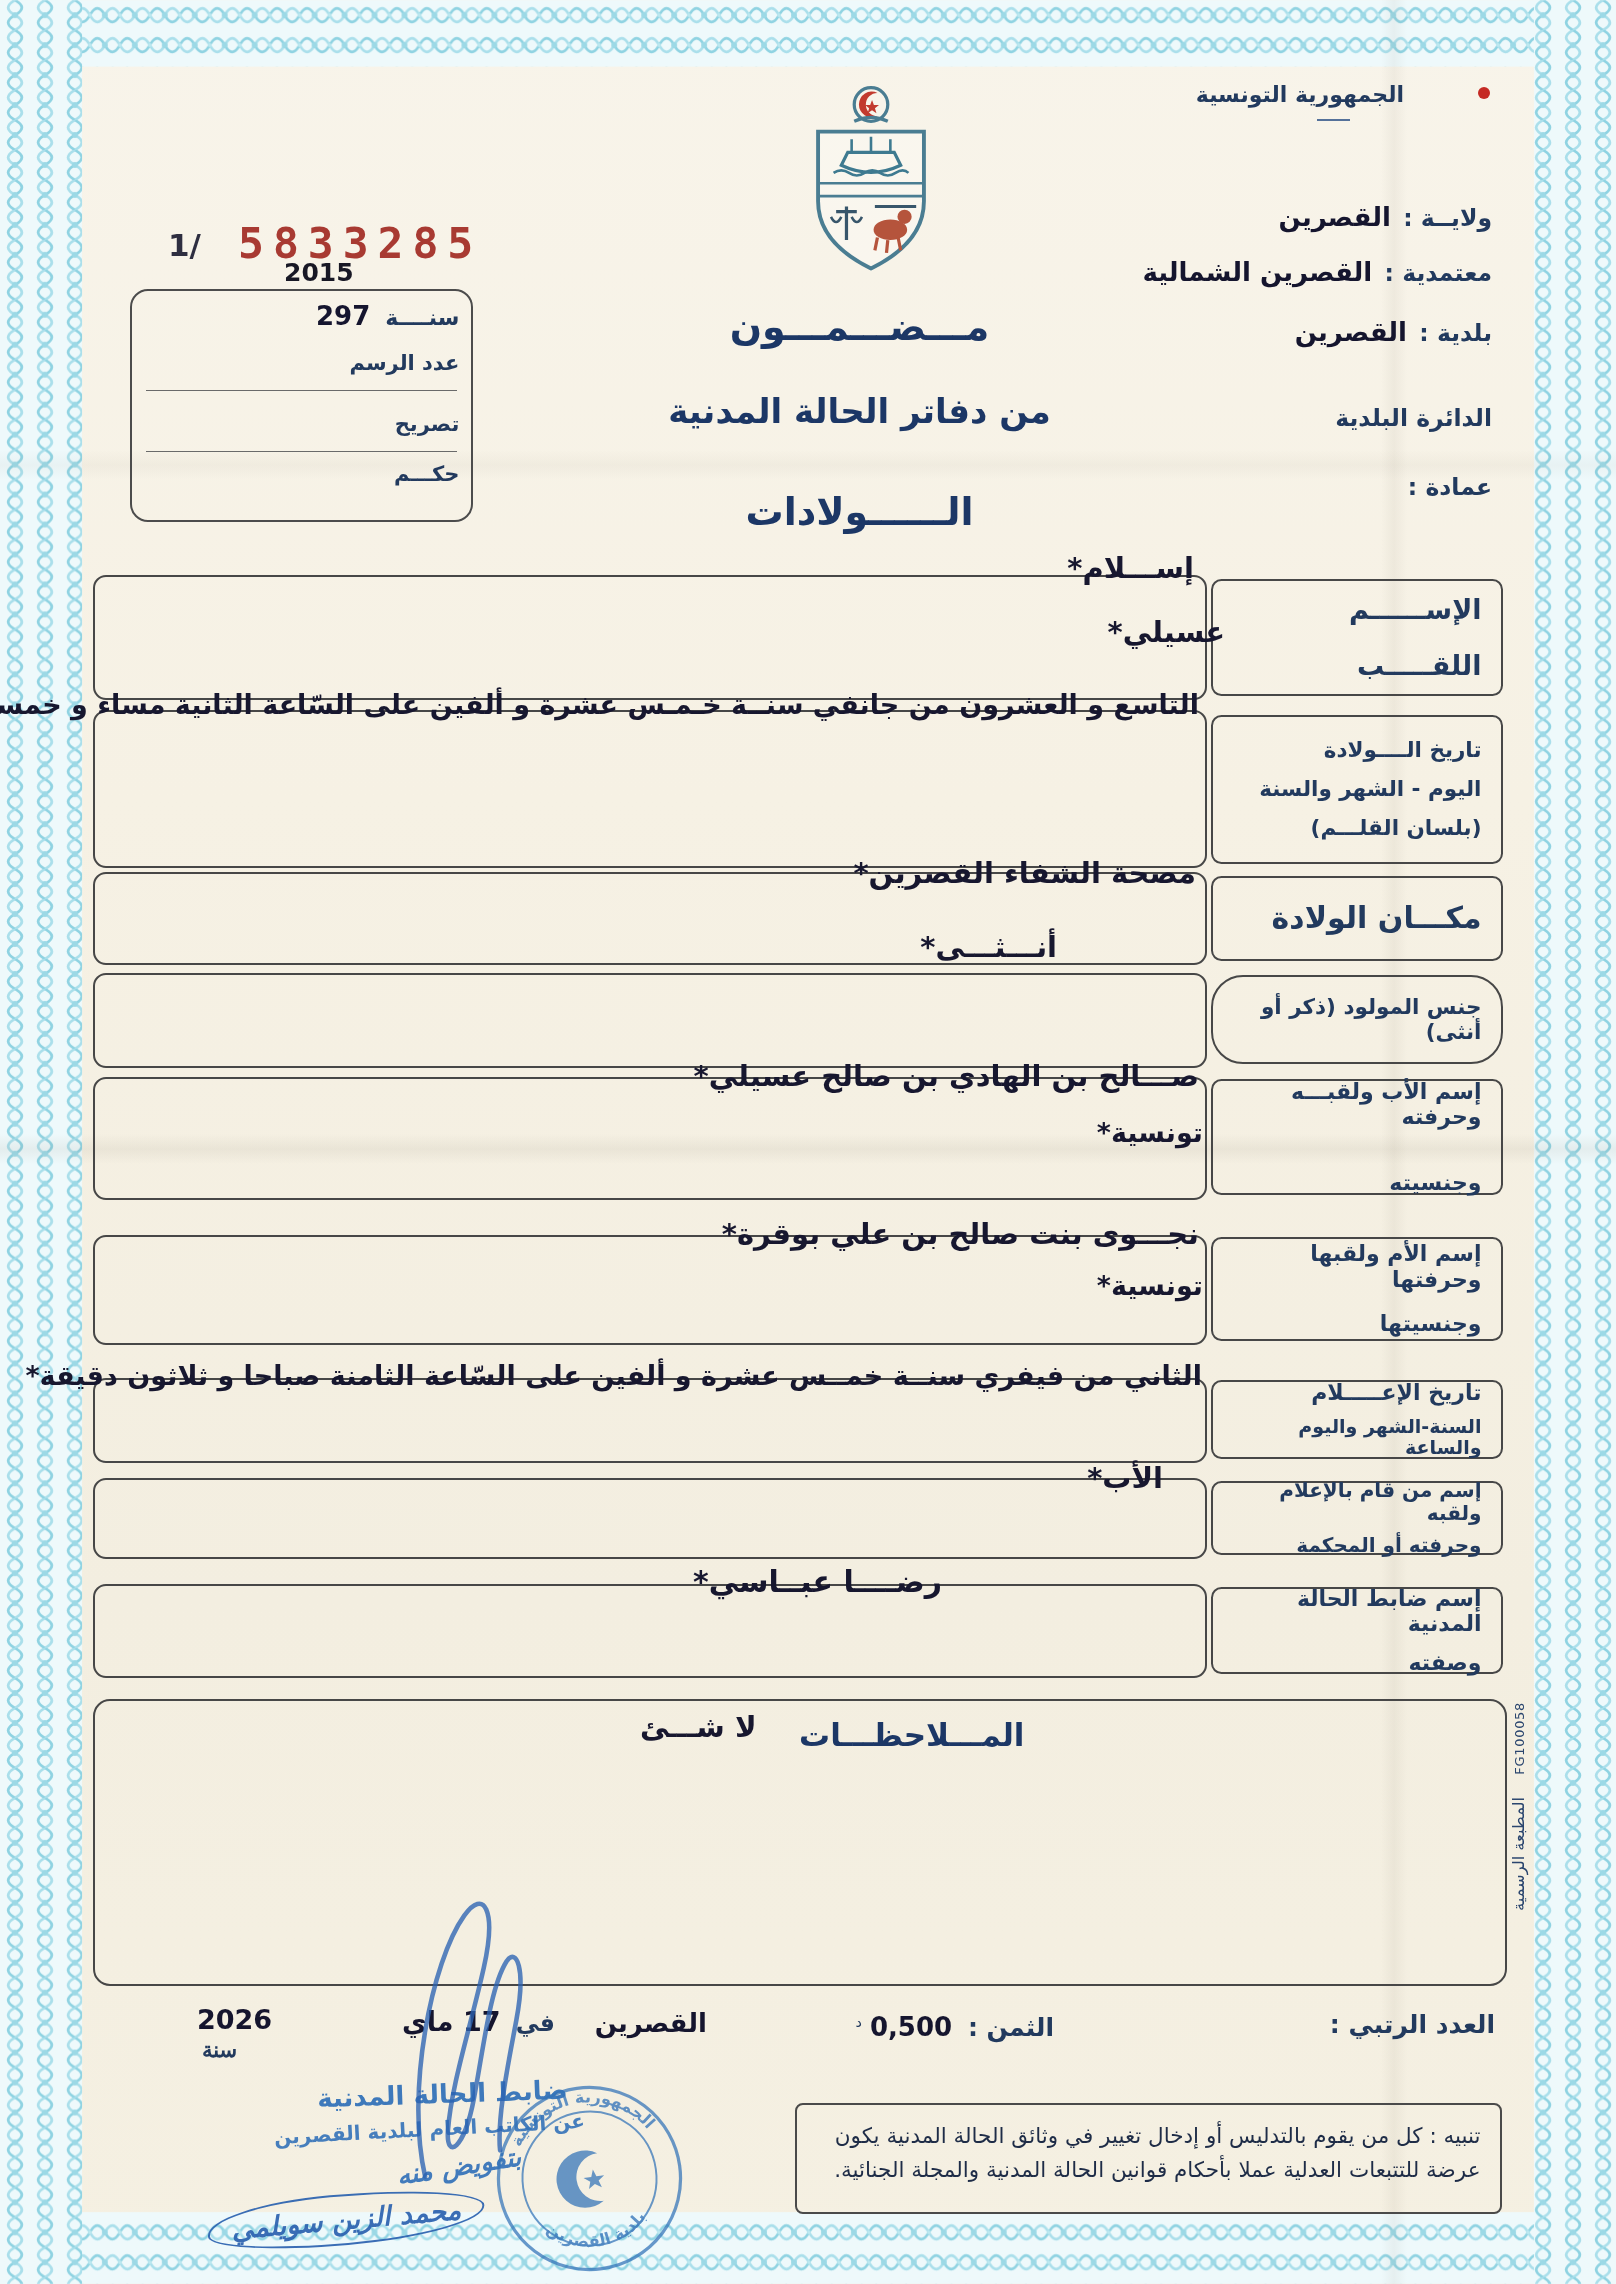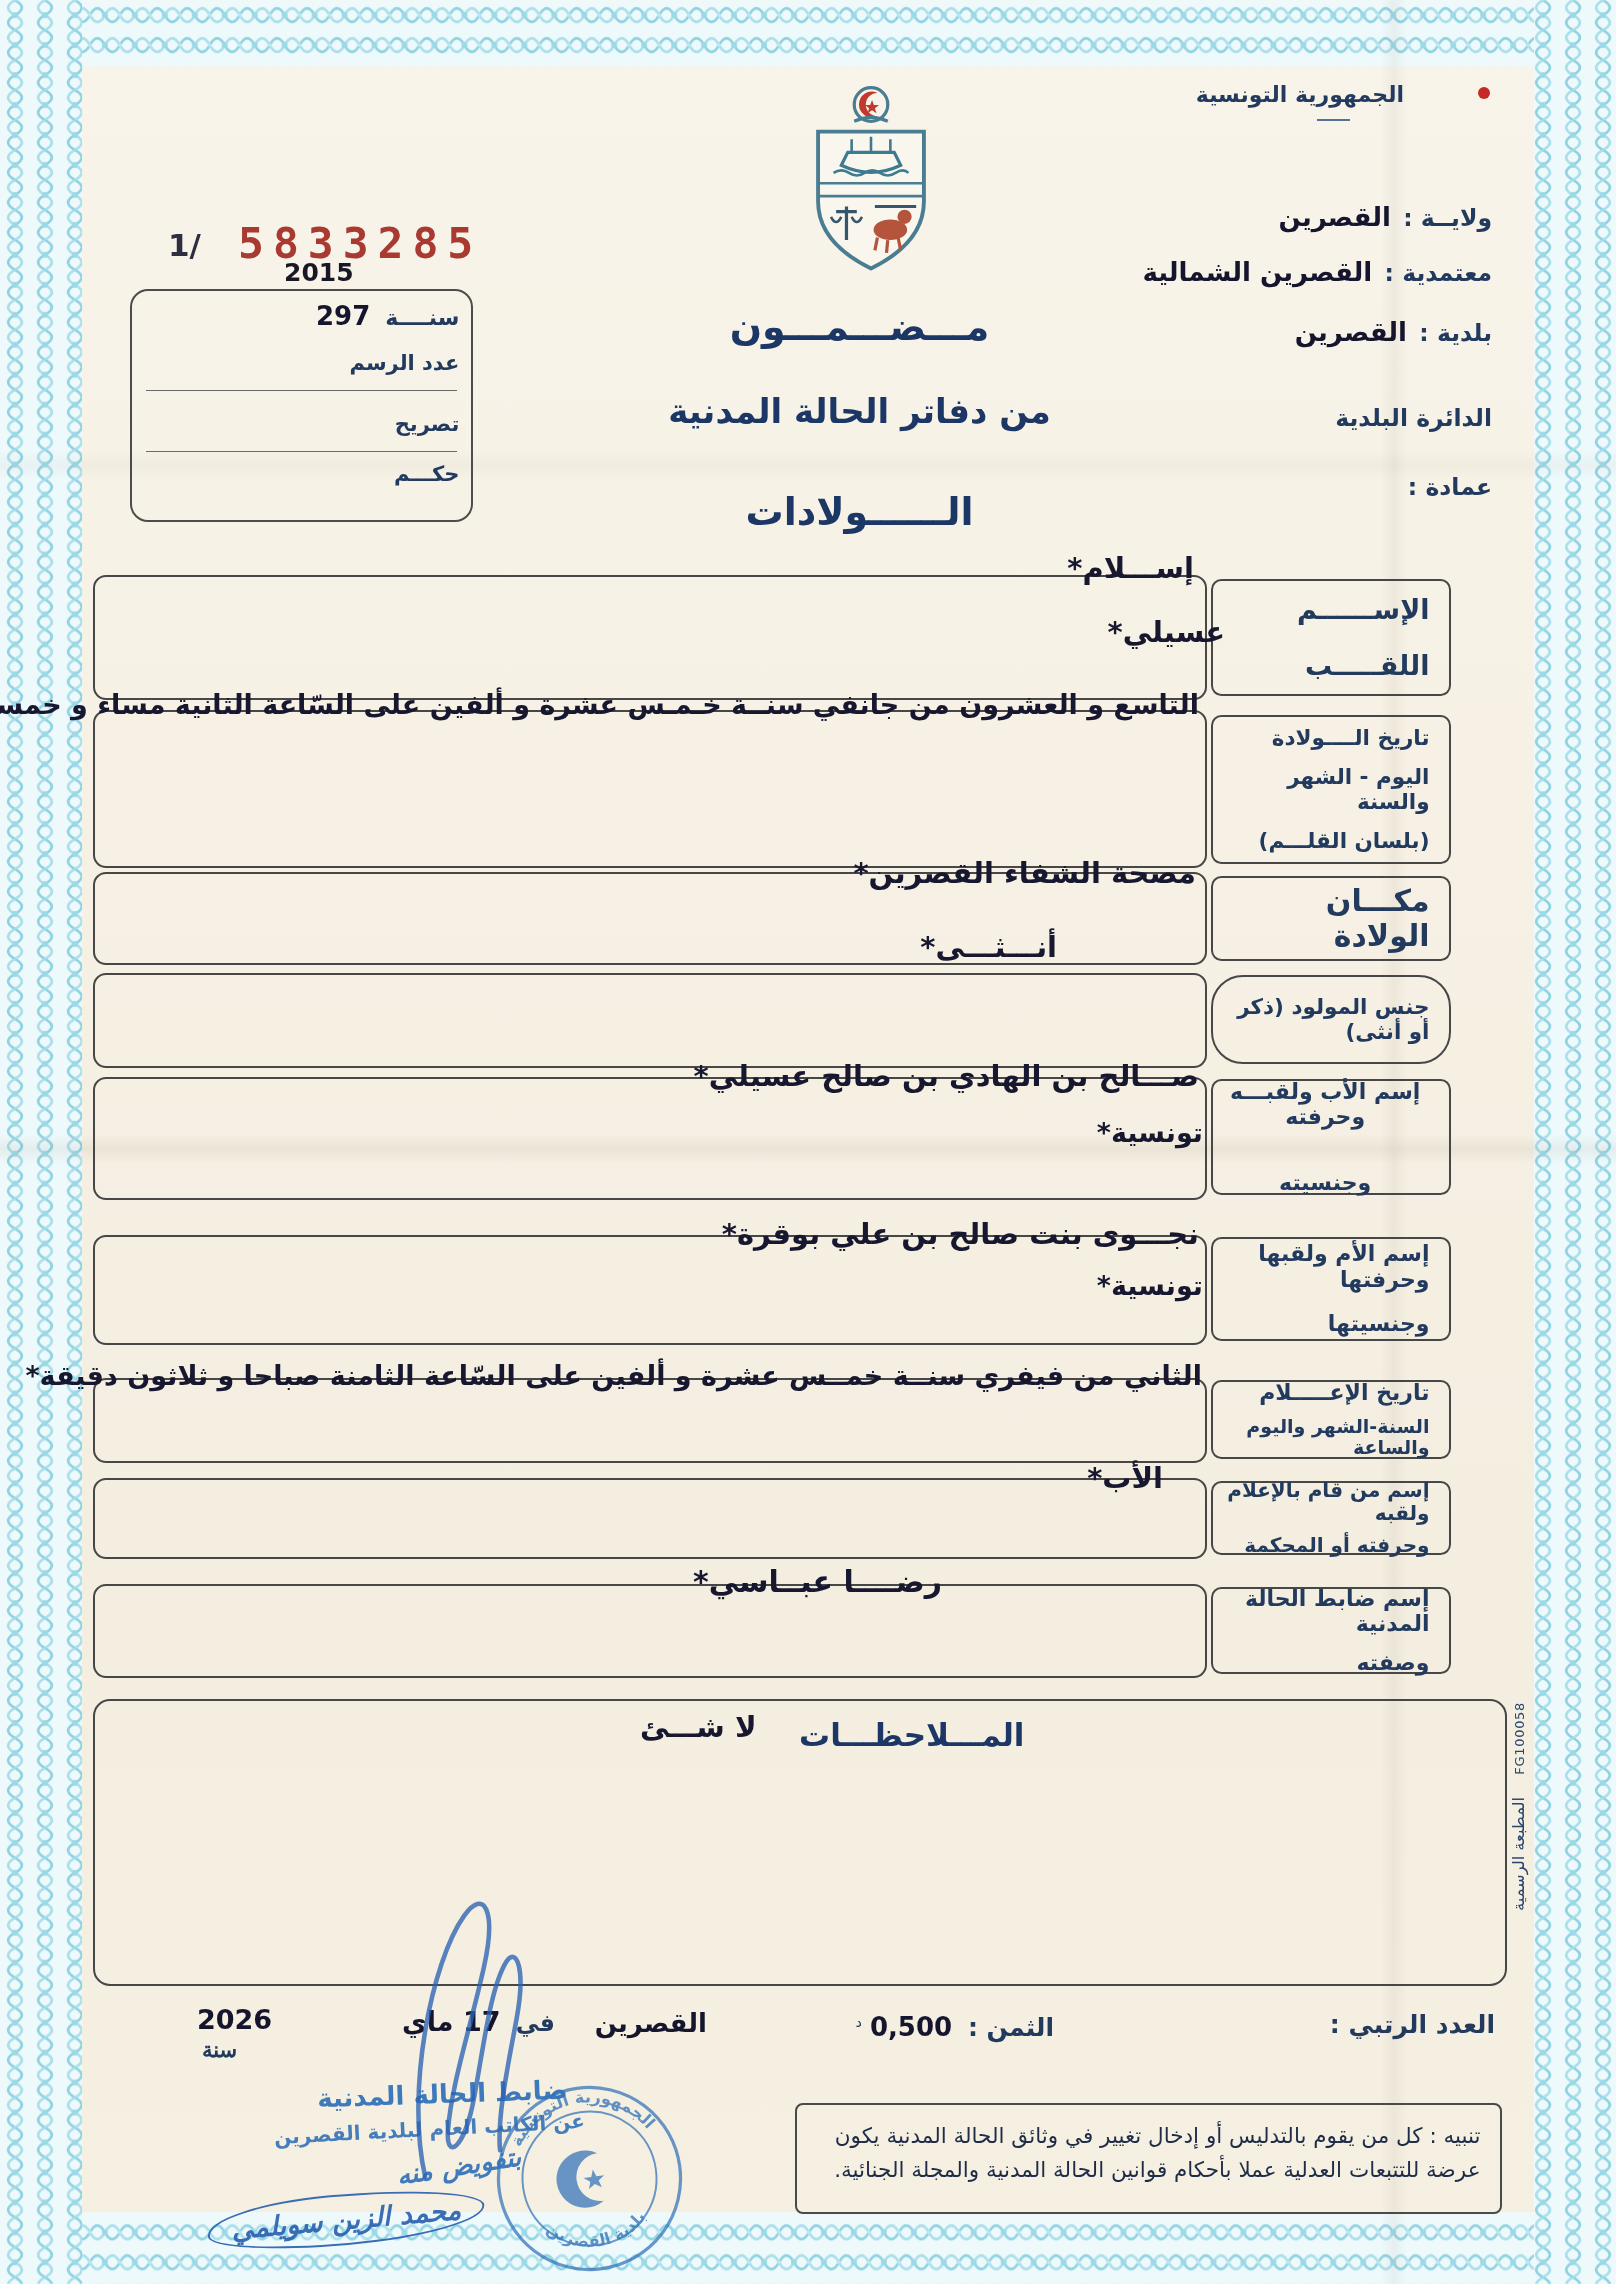--- a/index.html
+++ b/index.html
@@ -60,34 +60,34 @@
   #rb-sep2{left:14.3px;right:14.3px;top:160px;height:1.3px;background:#6a6a6a;position:absolute;}
   #rb-judg{right:11.7px;top:171px;font-size:21px;}
 
   .doc-title{left:573px;width:573px;text-align:center;color:#1c3766;font-weight:700;z-index:10;}
   #title1{top:305px;font-size:38px;letter-spacing:2px;}
   #title2{top:391px;font-size:34px;}
   #title3{top:490px;font-size:38px;letter-spacing:1.3px;}
 
   
   .cbox{position:absolute;left:93px;width:1110px;border:2px solid #474747;border-radius:13px;z-index:9;}
-  .lbox{position:absolute;left:1211px;width:240px;border:2px solid #474747;border-radius:10.4px;
+  .lbox{position:absolute;left:1211px;width:292px;border:2px solid #474747;border-radius:10.4px;
         box-sizing:border-box;display:flex;flex-direction:column;justify-content:center;
         gap:17px;padding:7.8px 19.5px 7.8px 7.8px;direction:rtl;text-align:right;z-index:9;}
   .lbox .ln{font-size:22px;font-weight:700;color:#223a5e;line-height:1.15;}
 
   .b1{top:575px;height:121px;}  .l1{top:579px;height:117px;gap:25px;}
   .l1 .ln{font-size:27px;}
   .b2{top:710px;height:154px;} .l2{top:715px;height:149px;gap:14.3px;}
   .l2 .ln{font-size:21.5px;}
   .b3{top:872px;height:89px;} .l3{top:876px;height:85px;}
   .l3 .ln{font-size:30px;}
   .b4{top:973px;height:91px;} .l4{top:975px;height:89px;border-radius:32px;}
   .l4 .ln{font-size:21.5px;}
-  .b5{top:1077px;height:119px;} .l5{top:1079px;height:116px;gap:40px;text-align:center;}
+  .b5{top:1077px;height:119px;} .l5{top:1079px;height:116px;gap:40px;}
   .b6{top:1235px;height:106px;} .l6{top:1237px;height:104px;gap:19.5px;}
   .b7{top:1378px;height:81px;} .l7{top:1380px;height:79px;gap:10.4px;}
   .l7 .ln2{font-size:19px;}
   .b8{top:1478px;height:77px;} .l8{top:1481px;height:74px;gap:9px;}
   .l8 .ln{font-size:20px;}
   .b9{top:1584px;height:90px;} .l9{top:1587px;height:87px;gap:13px;}
 
   .fv{position:absolute;direction:rtl;white-space:nowrap;font-weight:700;color:#17172f;z-index:12;}
   .v-name{right:422px;top:551px;font-size:29px;}
   .v-surname{right:391px;top:615px;font-size:29px;}

